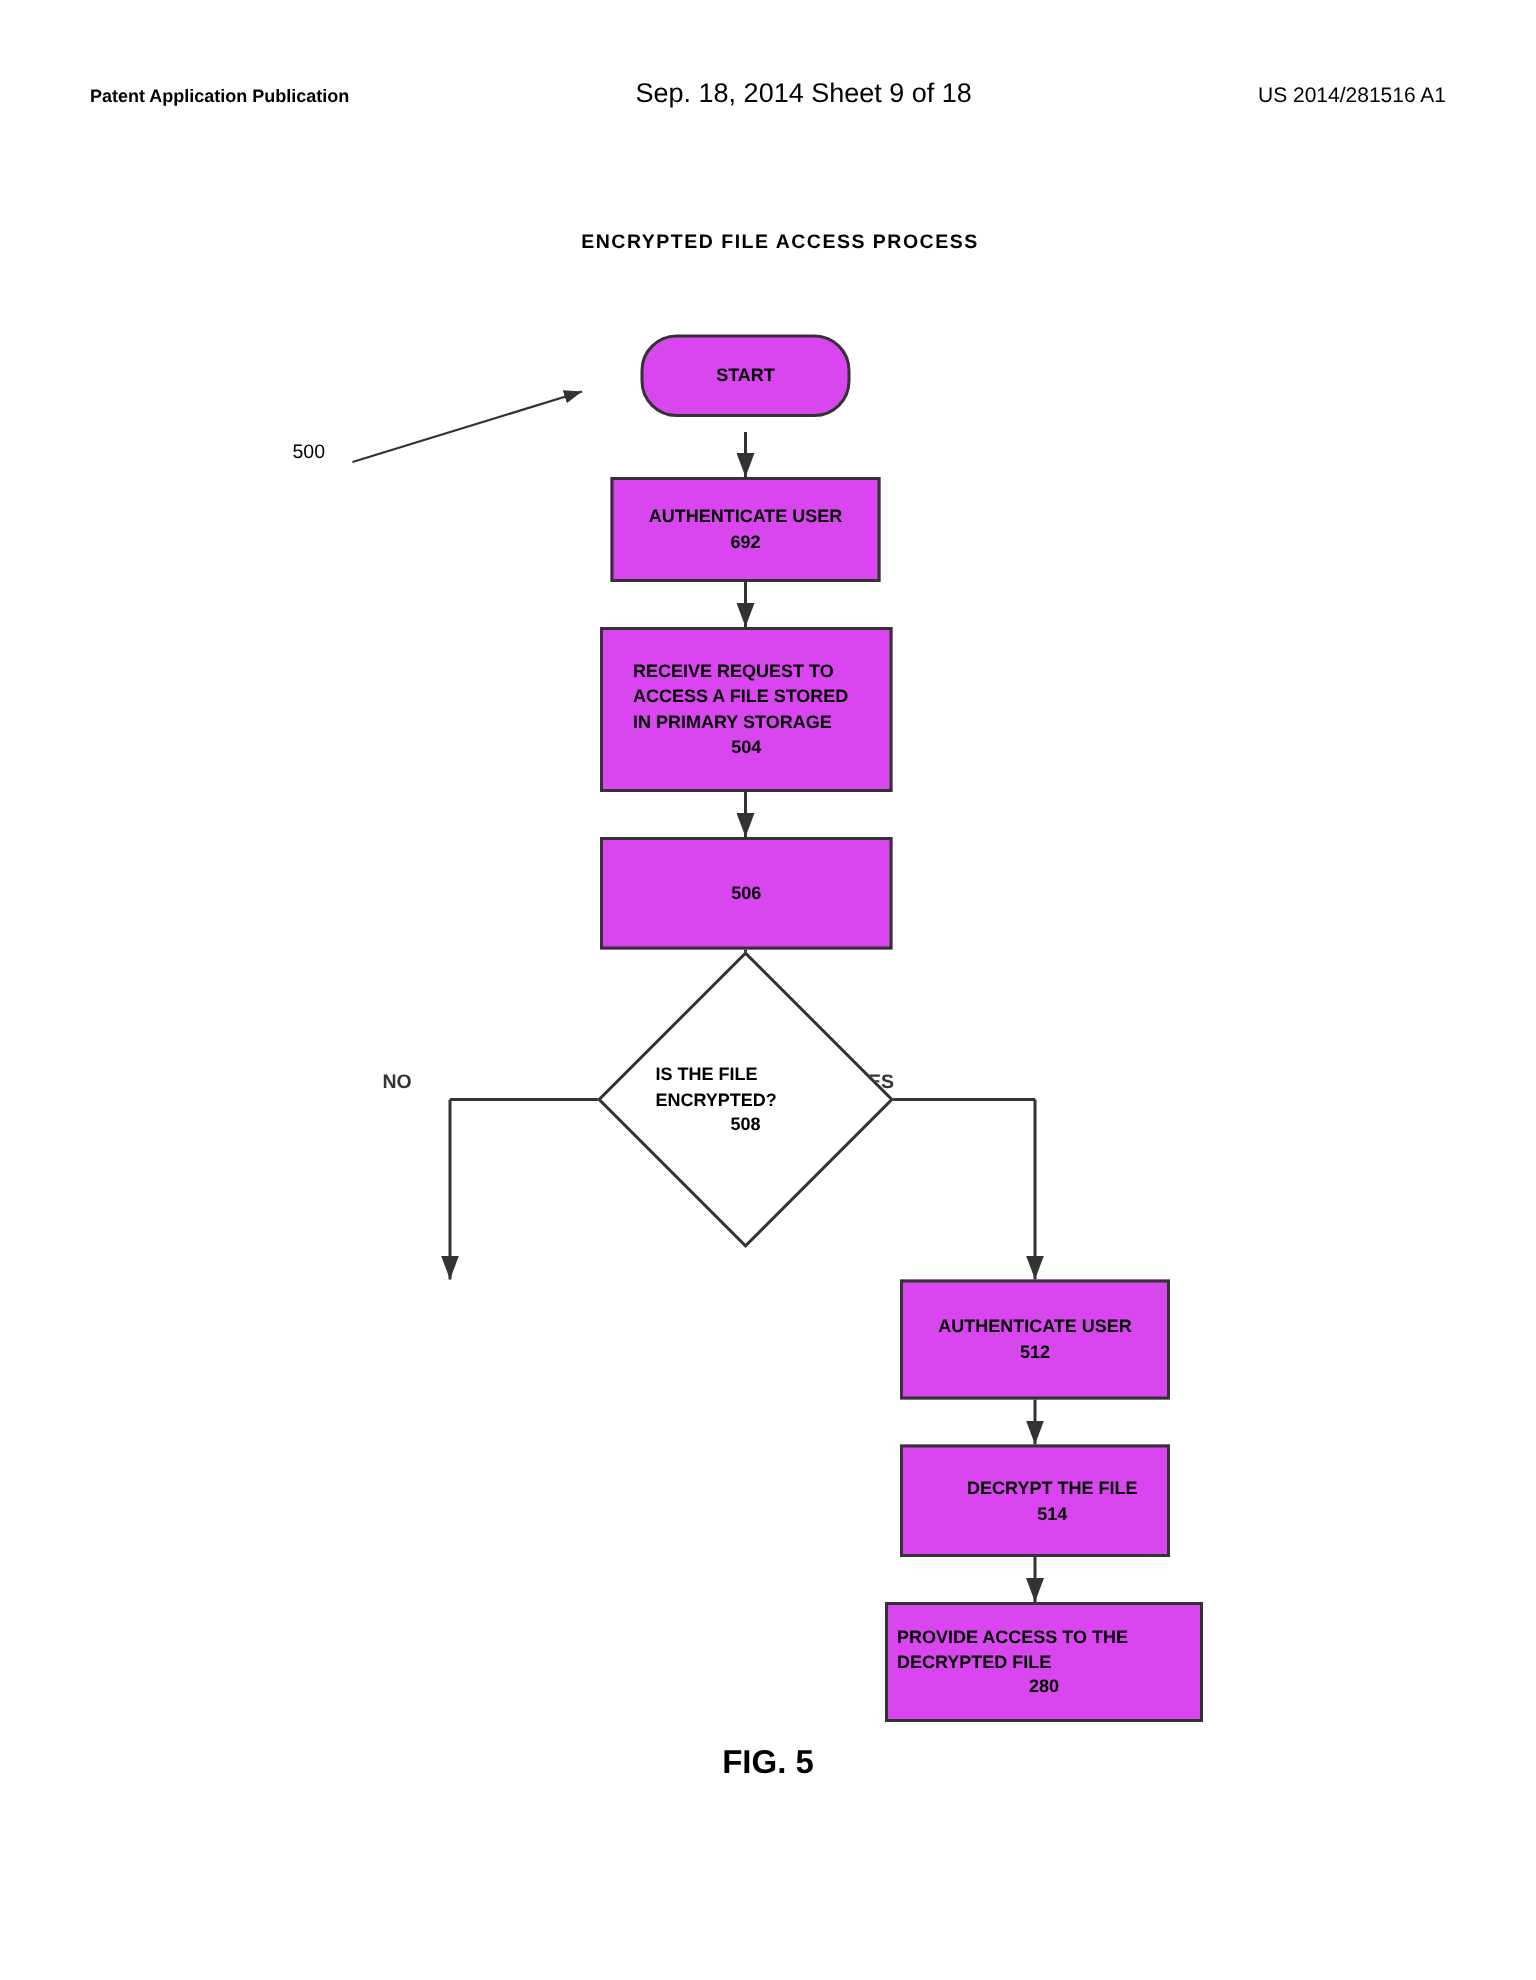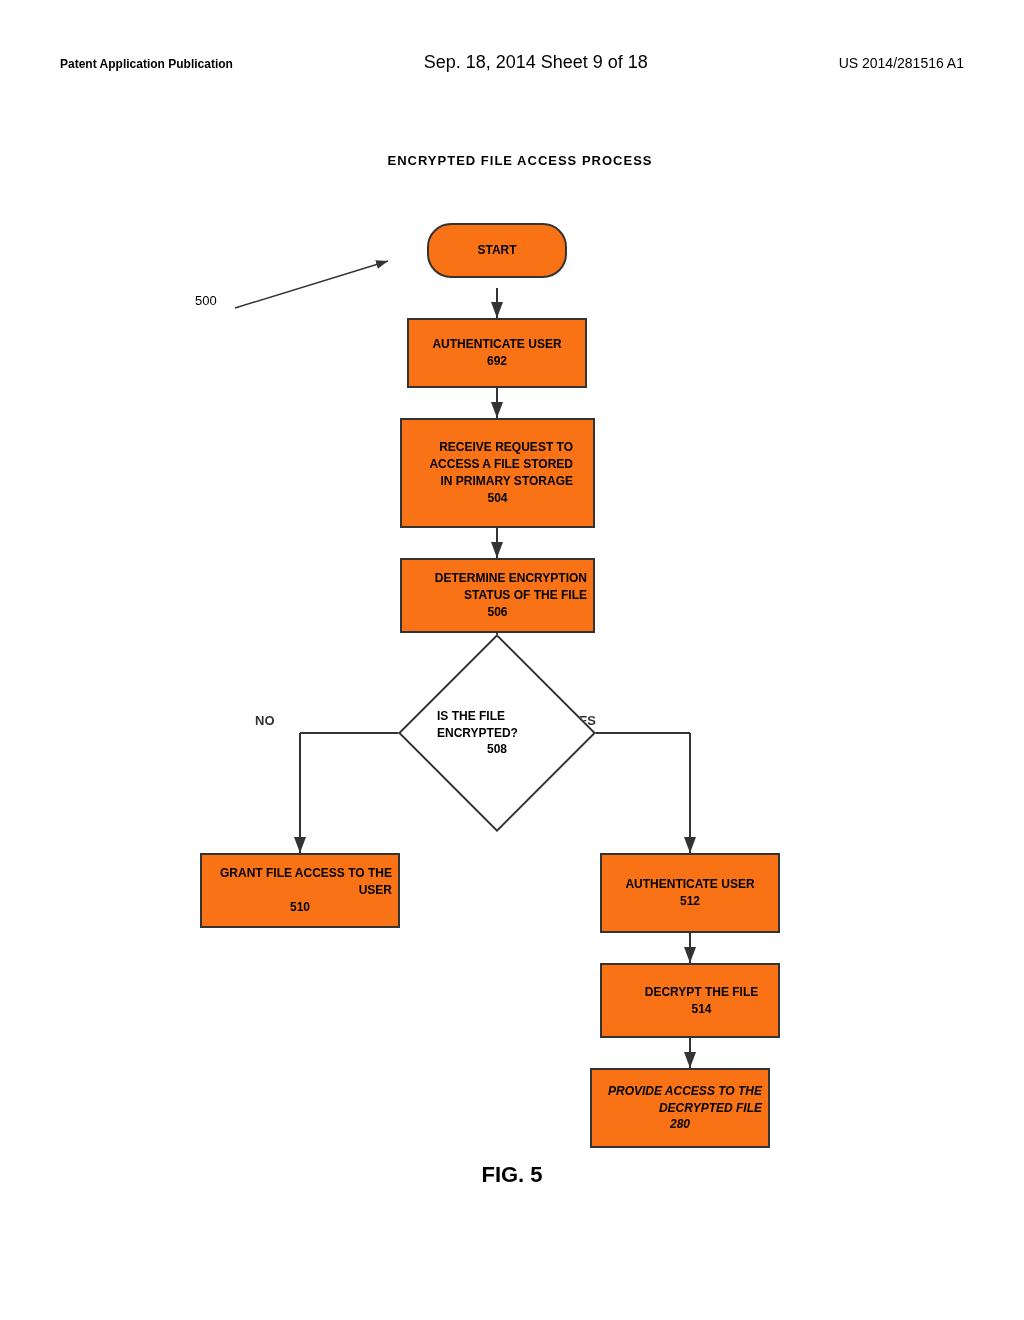--- a/index.html
+++ b/index.html
@@ -57,27 +57,27 @@
     .label-500 {
       position: absolute;
       top: 200px;
       left: 195px;
       font-size: 13px;
     }
 
     
     .box {
       position: absolute;
-      background: #f97316;
+      background: #d946ef;
       border: 2px solid #333;
       display: flex;
       flex-direction: column;
       align-items: center;
       justify-content: center;
-      text-align: right;
+      text-align: left;
       font-size: 12px;
       font-weight: bold;
       line-height: 1.4;
     }
 
     .box-rounded {
       border-radius: 24px;
     }
 
     
@@ -183,47 +183,42 @@
     <span>AUTHENTICATE USER</span>
     <span>692</span>
   </div>
 
   <div class="box" style="left: 400px; top: 325px; width: 195px; height: 110px;">
     <span style="padding: 0 20px;">RECEIVE REQUEST TO ACCESS A FILE STORED IN PRIMARY STORAGE</span>
     <span>504</span>
   </div>
 
   <div class="box" style="left: 400px; top: 465px; width: 195px; height: 75px;">
-    <span style="padding: 0 6px;">DETERMINE ENCRYPTION STATUS OF THE FILE</span>
     <span>506</span>
   </div>
 
   <div class="diamond-wrapper" style="left: 427px; top: 570px; width: 140px; height: 140px;">
     <div class="diamond"></div>
     <div class="diamond-text">
       <span style="padding: 0 10px;">IS THE FILE ENCRYPTED?</span>
       <span>508</span>
     </div>
   </div>
 
-  <div class="box" style="left: 200px; top: 760px; width: 200px; height: 75px;">
-    <span style="padding: 0 6px;">GRANT FILE ACCESS TO THE USER</span>
-    <span>510</span>
-  </div>
 
   <div class="box" style="left: 600px; top: 760px; width: 180px; height: 80px;">
     <span>AUTHENTICATE USER</span>
     <span>512</span>
   </div>
 
   <div class="box" style="left: 600px; top: 870px; width: 180px; height: 75px; padding-left: 23px;">
     <span>DECRYPT THE FILE</span>
     <span>514</span>
   </div>
 
-  <div class="box" style="left: 590px; top: 975px; width: 180px; height: 80px; font-style: italic;">
+  <div class="box" style="left: 590px; top: 975px; width: 212px; height: 80px;">
     <span style="padding: 0 6px;">PROVIDE ACCESS TO THE DECRYPTED FILE</span>
     <span>280</span>
   </div>
 
   <div class="fig-caption">FIG. 5</div>
 
 </div>
 
 </body></html>

